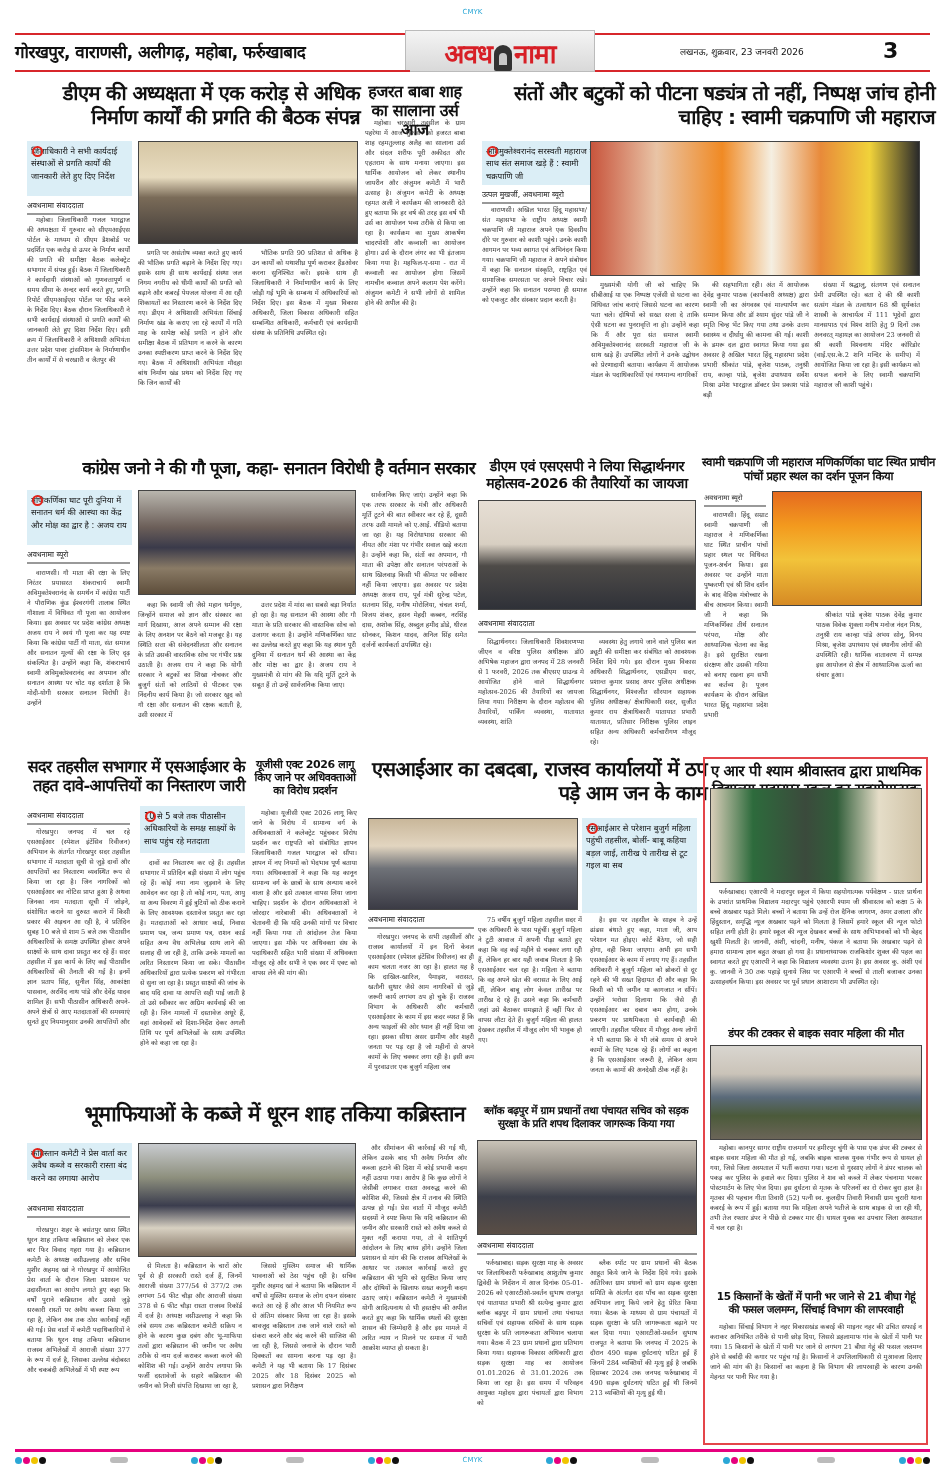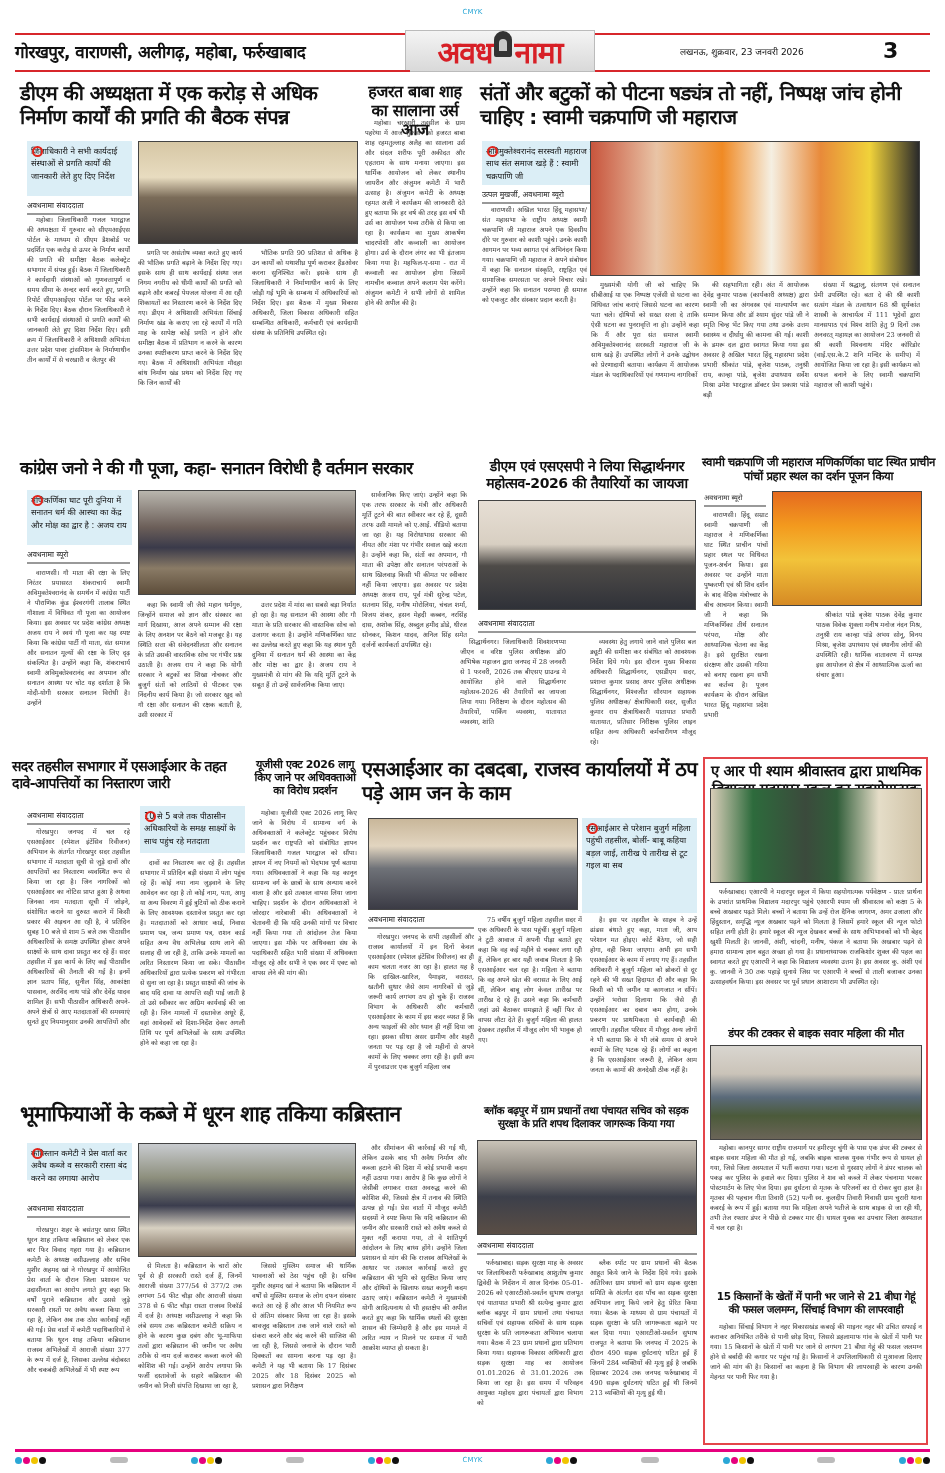--- a/index.html
+++ b/index.html
@@ -2,26 +2,26 @@
 <html><head>
 <meta charset="utf-8">
 <style>
 *{box-sizing:border-box;margin:0;padding:0}
 html,body{width:945px;height:1473px;background:#fff;overflow:hidden}
 body{position:relative;font-family:"DejaVu Sans","Liberation Sans",sans-serif;color:#222}
 .abs{position:absolute}
 .cmyk{font-size:7px;color:#2aa7d6;letter-spacing:0;text-align:center;width:100%;}
 .rule-red{height:2px;background:#d7262b}
 .mast-cities{font-family:"DejaVu Sans",sans-serif;font-weight:bold;font-size:17px;color:#111;white-space:nowrap;letter-spacing:-0.5px}
-.logo{background:linear-gradient(#f4f4f4,#d9d9d9);border:1px solid #bbb;display:flex;align-items:flex-start;justify-content:center;font-weight:bold;font-size:30px;color:#d71f26;letter-spacing:-1px}
+.logo{background:linear-gradient(#f4f4f4,#d9d9d9);border:1px solid #bbb;display:flex;align-items:flex-end;justify-content:center;font-weight:bold;font-size:26px;color:#d71f26;letter-spacing:-1px}
 .logo .pen{width:18px;height:26px;margin:0 2px;border-radius:9px 9px 2px 2px;background:#333;position:relative}
 .logo .pen:after{content:"";position:absolute;left:5px;top:8px;width:8px;height:12px;background:#c9c9c9;border-radius:4px 4px 0 0}
 .dateline{font-size:9px;color:#111;white-space:nowrap}
 .pageno{font-size:22px;font-weight:bold;color:#111}
-.h1{font-weight:bold;color:#111;text-align:left;line-height:1.18;letter-spacing:-0.6px}
+.h1{font-weight:bold;color:#111;text-align:right;line-height:1.18;letter-spacing:-0.6px}
 .h2{font-weight:bold;color:#111;text-align:center;line-height:1.2;letter-spacing:-0.4px}
 .photo{border:1px solid #444;overflow:hidden}
 .pullq{background:#dbeef6;padding:4px 5px 4px 4px;font-size:8.2px;line-height:1.5;color:#111;position:absolute}
 .pullq .ring{position:absolute;left:5px;top:5px;width:11px;height:11px;border:2px solid #e2231a;border-radius:50%}
 .byline{font-size:7.5px;color:#222;border-bottom:2px solid #999;padding-bottom:3px;position:absolute}
 .txt{font-family:"DejaVu Serif","Liberation Serif",serif;font-size:6.6px;line-height:1.52;color:#333;text-align:justify;overflow:hidden;position:absolute;text-indent:9px}
 .box-red{border:2px solid #e4454a;position:absolute}
 .bottom-rule{height:3px;background:#e6007e}
 .reg{display:inline-flex;gap:1px;align-items:center}
 .dot{width:7px;height:7px;border-radius:50%;display:inline-block}
@@ -79,34 +79,34 @@
   <div class="txt" style="left:27px;top:568px;width:103px;height:180px">वाराणसी। गौ माता की रक्षा के लिए निरंतर प्रयासरत शंकराचार्य स्वामी अविमुक्तेश्वरानंद के समर्थन में कांग्रेस पार्टी ने पौराणिक कुंड ईश्वरगंगी तालाब स्थित गौशाला में विधिवत गौ पूजा का आयोजन किया। इस अवसर पर प्रदेश कांग्रेस अध्यक्ष अजय राय ने स्वयं गौ पूजा कर यह स्पष्ट किया कि कांग्रेस पार्टी गौ माता, संत समाज और सनातन मूल्यों की रक्षा के लिए दृढ़ संकल्पित है। उन्होंने कहा कि, शंकराचार्य स्वामी अविमुक्तेश्वरानंद का अपमान और सनातन आस्था पर चोट यह दर्शाता है कि मोदी-योगी सरकार सनातन विरोधी है। उन्होंने</div>
   <div class="txt" style="left:138px;top:600px;width:104px;height:148px">कहा कि स्वामी जी जैसे महान धर्मगुरु, जिन्होंने समाज को ज्ञान और संस्कार का मार्ग दिखाया, आज अपने सम्मान की रक्षा के लिए अनशन पर बैठने को मजबूर है। यह स्थिति सत्ता की संवेदनशीलता और सनातन के प्रति उसकी वास्तविक सोच पर गंभीर प्रश्न उठाती है। अजय राय ने कहा कि योगी सरकार ने बटुकों का शिखा नोचकर और बुजुर्ग संतों को लाठियों से पीटकर एक निंदनीय कार्य किया है। जो सरकार खुद को गौ रक्षा और सनातन की रक्षक बताती है, उसी सरकार में</div>
   <div class="txt" style="left:252px;top:600px;width:104px;height:148px">उत्तर प्रदेश में मांस का सबसे बड़ा निर्यात हो रहा है। यह सनातन की आस्था और गौ माता के प्रति सरकार की वास्तविक सोच को उजागर करता है। उन्होंने मणिकर्णिका घाट का उल्लेख करते हुए कहा कि यह स्थान पूरी दुनिया में सनातन धर्म की आस्था का केंद्र और मोक्ष का द्वार है। अजय राय ने मुख्यमंत्री से मांग की कि यदि मूर्ति टूटने के सबूत हैं तो उन्हें सार्वजनिक किया जाए।</div>
   <div class="txt" style="left:362px;top:490px;width:105px;height:258px">सार्वजनिक किए जाएं। उन्होंने कहा कि एक तरफ सरकार के मंत्री और अधिकारी मूर्ति टूटने की बात स्वीकार कर रहे हैं, दूसरी तरफ उसी मामले को ए.आई. वीडियो बताया जा रहा है। यह विरोधाभास सरकार की नीयत और मंशा पर गंभीर सवाल खड़े करता है। उन्होंने कहा कि, संतों का अपमान, गौ माता की उपेक्षा और सनातन परंपराओं के साथ खिलवाड़ किसी भी कीमत पर स्वीकार नहीं किया जाएगा। इस अवसर पर प्रदेश अध्यक्ष अजय राय, पूर्व मंत्री सुरेन्द्र पटेल, सतनाम सिंह, मनीष मोरोलिया, चंचल शर्मा, विजय शंकर, हसन मेहदी कब्बन, नरसिंह दास, अशोक सिंह, अब्दुल हमीद डोडे, धीरज सोनकर, किशन यादव, अनिल सिंह समेत दर्जनों कार्यकर्ता उपस्थित रहे।</div>
 </div>
 
 <div>
   <div class="abs h2" style="left:478px;top:458px;width:218px;font-size:14px">डीएम एवं एसएसपी ने लिया सिद्धार्थनगर महोत्सव-2026 की तैयारियों का जायजा</div>
   <div class="abs photo" style="left:478px;top:500px;width:218px;height:110px;background:linear-gradient(180deg,#e7dfd5 0%,#d8cfc2 40%,#4e4b48 60%,#2f3138 100%)"></div>
   <div class="byline" style="left:478px;top:618px;width:218px">अवधनामा संवाददाता</div>
-  <div class="txt" style="left:460px;top:637px;width:106px;height:114px">सिद्धार्थनगर। जिलाधिकारी शिवशरणप्पा जीएन व वरिष्ठ पुलिस अधीक्षक डॉ0 अभिषेक महाजन द्वारा जनपद में 28 जनवरी से 1 फरवरी, 2026 तक बीएसए ग्राउन्ड मे आयोजित होने वाले सिद्धार्थनगर महोत्सव-2026 की तैयारियों का जायजा लिया गया। निरीक्षण के दौरान महोत्सव की तैयारियों, पार्किंग व्यवस्था, यातायात व्यवस्था, शांति</div>
+  <div class="txt" style="left:478px;top:637px;width:106px;height:114px">सिद्धार्थनगर। जिलाधिकारी शिवशरणप्पा जीएन व वरिष्ठ पुलिस अधीक्षक डॉ0 अभिषेक महाजन द्वारा जनपद में 28 जनवरी से 1 फरवरी, 2026 तक बीएसए ग्राउन्ड मे आयोजित होने वाले सिद्धार्थनगर महोत्सव-2026 की तैयारियों का जायजा लिया गया। निरीक्षण के दौरान महोत्सव की तैयारियों, पार्किंग व्यवस्था, यातायात व्यवस्था, शांति</div>
   <div class="txt" style="left:590px;top:637px;width:106px;height:114px">व्यवस्था हेतु लगाये जाने वाले पुलिस बल ड्यूटी की समीक्षा कर संबंधित को आवश्यक निर्देश दिये गये। इस दौरान मुख्य विकास अधिकारी सिद्धार्थनगर, एसडीएम सदर, प्रशान्त कुमार प्रसाद अपर पुलिस अधीक्षक सिद्धार्थनगर, विश्वजीत सौरयान सहायक पुलिस अधीक्षक/ क्षेत्राधिकारी सदर, सुजीत कुमार राय क्षेत्राधिकारी यातायात प्रभारी यातायात, प्रतिसार निरीक्षक पुलिस लाइन सहित अन्य अधिकारी कर्मचारीगण मौजूद रहे।</div>
 </div>
 
 <div>
   <div class="abs h2" style="left:702px;top:456px;width:233px;font-size:11.5px">स्वामी चक्रपाणि जी महाराज मणिकर्णिका घाट स्थित प्राचीन पांचों प्रहार स्थल का दर्शन पूजन किया</div>
   <div class="byline" style="left:704px;top:493px;width:62px;font-size:7px">अवधनामा ब्यूरो</div>
   <div class="abs photo" style="left:772px;top:491px;width:150px;height:115px;background:linear-gradient(180deg,#e56a1f 0%,#f39a1e 30%,#f2c33a 60%,#d68a24 100%)"></div>
   <div class="txt" style="left:704px;top:510px;width:64px;height:240px">वाराणसी। हिंदू सम्राट स्वामी चक्रपाणी जी महाराज ने मणिकर्णिका घाट स्थित प्राचीन पांचों प्रहार स्थल पर विधिवत पूजन-अर्चन किया। इस अवसर पर उन्होंने माता पुष्करणी एवं श्री शिव दर्शन के बाद वैदिक मंत्रोच्चार के बीच आचमन किया। स्वामी जी ने कहा कि मणिकर्णिका तीर्थ सनातन परंपरा, मोक्ष और आध्यात्मिक चेतना का केंद्र है। इसे सुरक्षित रखना संरक्षण और उसकी गरिमा को बनाए रखना हम सभी का कर्तव्य है। पूजन कार्यक्रम के दौरान अखिल भारत हिंदू महासभा प्रदेश प्रभारी</div>
   <div class="txt" style="left:816px;top:610px;width:106px;height:140px">श्रीकांत पांडे बृजेश पाठक देवेंद्र कुमार पाठक विवेक शुक्ला मनीष मनोज नंदन मिश्र, तनुश्री राय कान्हा पांडे अभय सोनू, विनय मिश्रा, बृजेश उपाध्याय एवं स्थानीय लोगों की उपस्थिति रही। धार्मिक वातावरण में सम्पन्न इस आयोजन से क्षेत्र में आध्यात्मिक ऊर्जा का संचार हुआ।</div>
 </div>
 
 <div>
-  <div class="abs h1" style="left:12px;top:758px;width:225px;font-size:14px">सदर तहसील सभागार में एसआईआर के तहत दावे-आपत्तियों का निस्तारण जारी</div>
+  <div class="abs h1" style="left:20px;top:758px;width:225px;font-size:16px">सदर तहसील सभागार में एसआईआर के तहत दावे-आपत्तियों का निस्तारण जारी</div>
   <div class="byline" style="left:27px;top:810px;width:103px">अवधनामा संवाददाता</div>
   <div class="pullq" style="left:140px;top:806px;width:105px;height:47px"><span class="ring"></span><span>10 से 5 बजे तक पीठासीन अधिकारियों के समक्ष साक्ष्यों के साथ पहुंच रहे मतदाता</span></div>
   <div class="txt" style="left:27px;top:827px;width:103px;height:270px">गोरखपुर। जनपद में चल रहे एसआईआर (स्पेशल इंटेंसिव रिवीजन) अभियान के अंतर्गत गोरखपुर सदर तहसील सभागार में मतदाता सूची से जुड़े दावों और आपत्तियों का निस्तारण व्यवस्थित रूप से किया जा रहा है। जिन नागरिकों को एसआईआर का नोटिस प्राप्त हुआ है अथवा जिनका नाम मतदाता सूची में जोड़ने, संशोधित कराने या दुरुस्त कराने में किसी प्रकार की अड़चन आ रही है, वे प्रतिदिन सुबह 10 बजे से शाम 5 बजे तक पीठासीन अधिकारियों के समक्ष उपस्थित होकर अपने साक्ष्यों के साथ दावा प्रस्तुत कर रहे हैं। सदर तहसील में इस कार्य के लिए कई पीठासीन अधिकारियों की तैनाती की गई है। इनमें ज्ञान प्रताप सिंह, सुनील सिंह, आकांक्षा पासवान, अरविंद नाथ पांडे और देवेंद्र यादव शामिल हैं। सभी पीठासीन अधिकारी अपने-अपने क्षेत्रों से आए मतदाताओं की समस्याएं सुनते हुए नियमानुसार उनकी आपत्तियों और</div>
   <div class="txt" style="left:140px;top:858px;width:105px;height:239px">दावों का निस्तारण कर रहे हैं। तहसील सभागार में प्रतिदिन बड़ी संख्या में लोग पहुंच रहे हैं। कोई नया नाम जुड़वाने के लिए आवेदन कर रहा है तो कोई नाम, पता, आयु या अन्य विवरण में हुई त्रुटियों को ठीक कराने के लिए आवश्यक दस्तावेज प्रस्तुत कर रहा है। मतदाताओं को आधार कार्ड, निवास प्रमाण पत्र, जन्म प्रमाण पत्र, राशन कार्ड सहित अन्य वैध अभिलेख साथ लाने की सलाह दी जा रही है, ताकि उनके मामलों का त्वरित निस्तारण किया जा सके। पीठासीन अधिकारियों द्वारा प्रत्येक प्रकरण को गंभीरता से सुना जा रहा है। प्रस्तुत साक्ष्यों की जांच के बाद यदि दावा या आपत्ति सही पाई जाती है तो उसे स्वीकार कर अग्रिम कार्यवाई की जा रही है। जिन मामलों में दस्तावेज अधूरे हैं, वहां आवेदकों को दिशा-निर्देश देकर अगली तिथि पर पूर्ण अभिलेखों के साथ उपस्थित होने को कहा जा रहा है।</div>
 </div>
 
 <div>
   <div class="abs h2" style="left:250px;top:758px;width:110px;font-size:11px">यूजीसी एक्ट 2026 लागू किए जाने पर अधिवक्ताओं का विरोध प्रदर्शन</div>
   <div class="txt" style="left:252px;top:808px;width:105px;height:289px">महोबा। यूजीसी एक्ट 2026 लागू किए जाने के विरोध में सामान्य वर्ग के अधिवक्ताओं ने कलेक्ट्रेट पहुंचकर विरोध प्रदर्शन कर राष्ट्रपति को संबोधित ज्ञापन जिलाधिकारी गजल भारद्वाज को सौंपा। ज्ञापन में नए नियमों को भेदभाव पूर्ण बताया गया। अधिवक्ताओं ने कहा कि यह कानून सामान्य वर्ग के छात्रों के साथ अन्याय करने वाला है और इसे तत्काल वापस लिया जाना चाहिए। प्रदर्शन के दौरान अधिवक्ताओं ने जोरदार नारेबाजी की। अधिवक्ताओं ने चेतावनी दी कि यदि उनकी मांगों पर विचार नहीं किया गया तो आंदोलन तेज किया जाएगा। इस मौके पर अधिवक्ता संघ के पदाधिकारी सहित भारी संख्या में अधिवक्ता मौजूद रहे और सभी ने एक स्वर में एक्ट को वापस लेने की मांग की।</div>
 </div>

